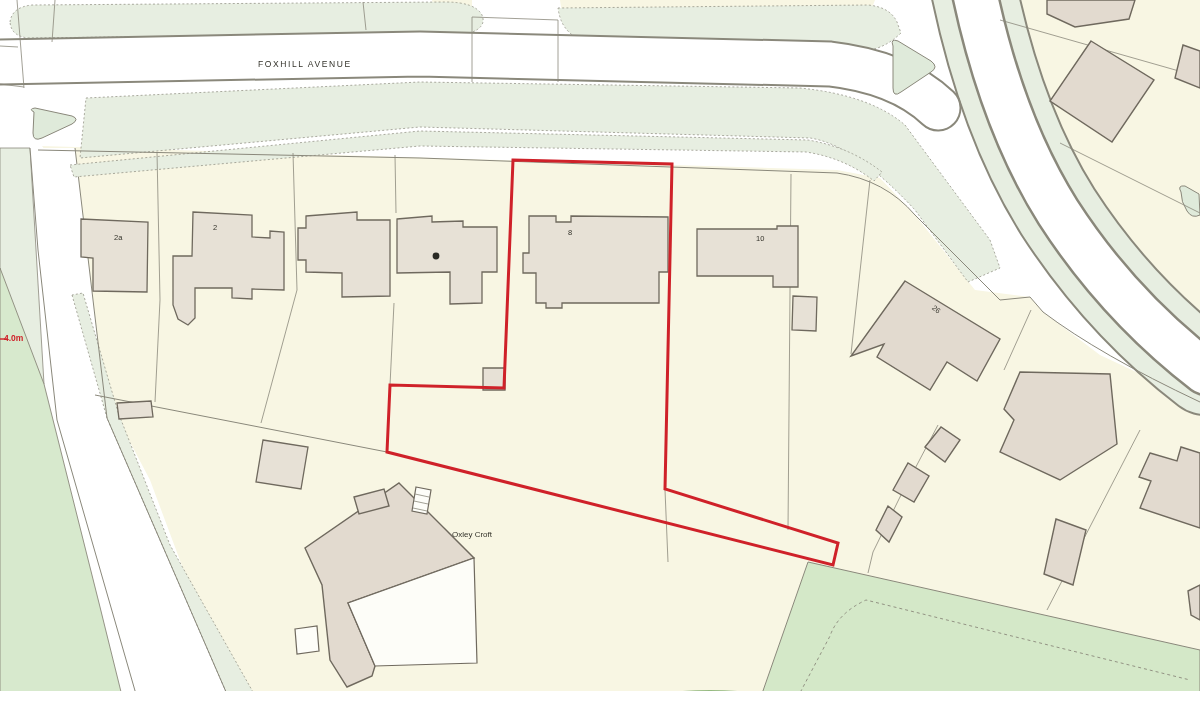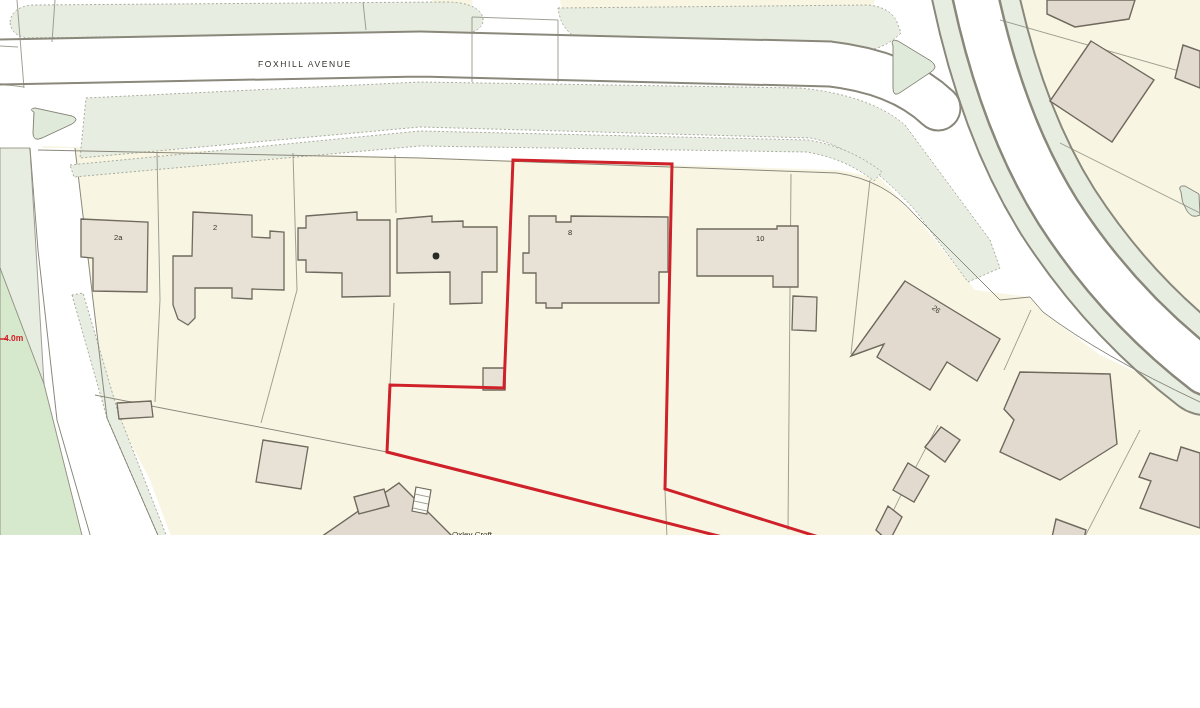--- a/index.html
+++ b/index.html
@@ -1,17 +1,17 @@
 <!DOCTYPE html>
 <html style="--c-background: #ffffff; --c-parcel: #f8f6e3; --c-building: #e7e1d6; --c-building-dark: #e2dacf; --c-building-stroke: #6f695e; --c-line: #8a887b; --c-verge: #e7eee1; --c-field: #d7e9cd; --c-meadow: #d4e8c8; --c-tree: #83af70; --c-island: #dfeada; --c-boundary-red: #cf2129; --c-label: #33322a;"><head>
 <meta charset="utf-8">
 <style>
   html,body{margin:0;padding:0;background:#fff;}
   body{font-family:"Liberation Sans", sans-serif;}
-  .stage{position:relative;width:1200px;height:535px;overflow:hidden;background:var(--c-background,#fff);}
+  .stage{position:relative;width:1200px;height:691px;overflow:hidden;background:var(--c-background,#fff);}
   svg{display:block;}
   
   .parcel{fill:var(--c-parcel);stroke:none;}
   .band{fill:var(--c-verge);stroke:var(--c-line);stroke-width:.7;stroke-dasharray:2 2.2;}
   .band-solid{fill:var(--c-verge);stroke:var(--c-line);stroke-width:.8;}
   .field{fill:var(--c-field);stroke:var(--c-line);stroke-width:.9;}
   .meadow{fill:var(--c-meadow);stroke:var(--c-line);stroke-width:1;}
   .tree{fill:var(--c-tree);stroke:none;opacity:.85;}
   .island{fill:var(--c-island);stroke:var(--c-line);stroke-width:1;}
   .roadwhite{fill:#fff;stroke:none;}

